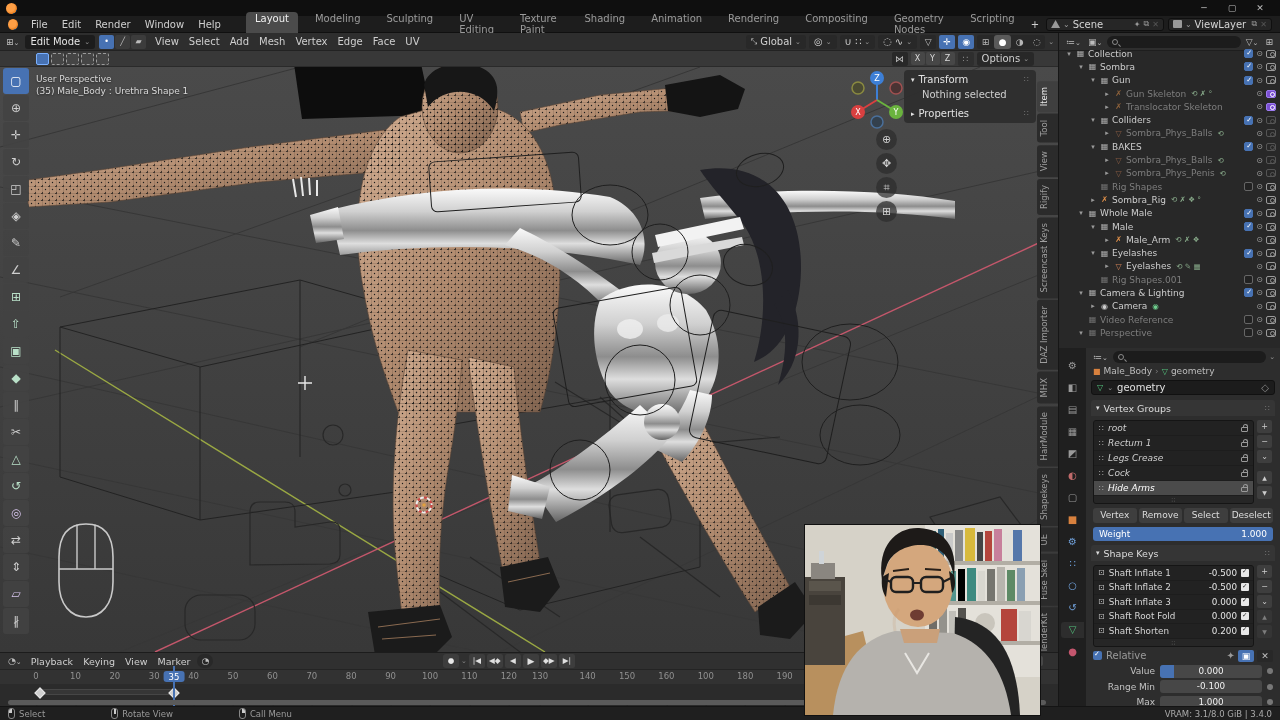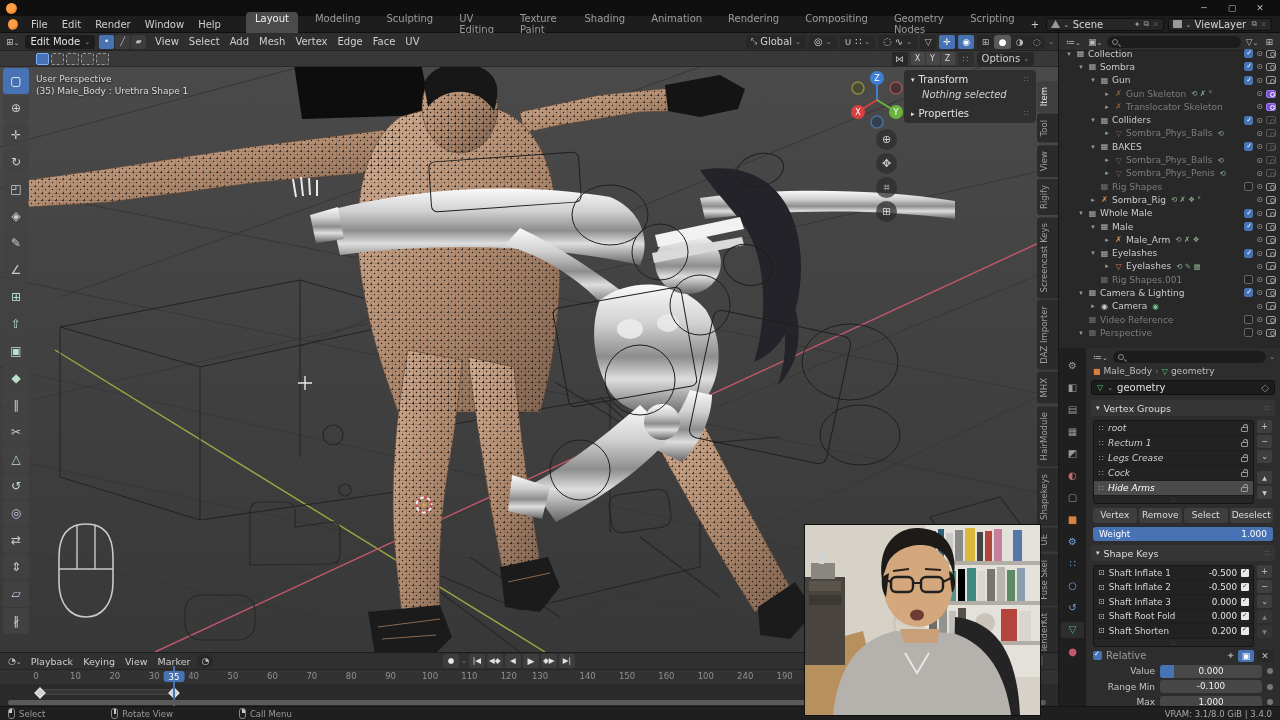--- a/index.html
+++ b/index.html
@@ -62,21 +62,21 @@
   #vp-overlay-text { position:absolute; left:36px; top:6px; color:#d9d9d9; font-size:9px; line-height:12px; text-shadow:0 1px 2px #0008; }
   
   #vp-toolbar { position:absolute; left:3px; top:1px; width:27px; display:flex; flex-direction:column; gap:1px; }
   .tool { width:26px; height:26px; background:#424242e6; border-radius:3px; color:#cfcfcf; text-align:center; line-height:26px; font-size:12px; }
   .tool.act { background:#4772b3; color:#fff; }
   .tool.grn { color:#b9e0c8; }
   .tool.pur { color:#d6c4ec; }
   
   #npanel { position:absolute; right:22px; top:3px; width:132px; background:#2e2e2ef0; border-radius:4px; padding:2px 0; }
   .np-hdr { display:flex; align-items:center; gap:4px; padding:2px 7px; color:#e2e2e2; }
-  .np-body { padding:2px 9px 6px 18px; color:#cfcfcf;font-style:italic; }
+  .np-body { padding:2px 9px 6px 18px; color:#cfcfcf; }
   .np-grip { margin-left:auto; color:#777; font-size:8px; }
   
   #vp-tabs { position:absolute; right:0; top:14px; width:21px; display:flex; flex-direction:column; gap:2px; }
   .vtab { writing-mode:vertical-rl; transform:rotate(180deg); background:#2b2b2b; color:#9f9f9f; font-size:8.5px; padding:6px 2px; border-radius:0 3px 3px 0; text-align:center; }
   .vtab.act { background:#3f3f3f; color:#e8e8e8; }
   
   #gizmo { position:absolute; left:846px; top:2px; }
   #navbtns { position:absolute; left:876px; top:62px; display:flex; flex-direction:column; gap:3px; }
   .navbtn { width:21px; height:21px; border-radius:50%; background:#2c2c2cb8; color:#cfcfcf; text-align:center; line-height:21px; font-size:11px; }
   
@@ -572,21 +572,21 @@
             <span class="tl-tick" style="left: 351.2px;">80</span>
             <span class="tl-tick" style="left: 390.6px; text-align: center;">90</span>
             <span class="tl-tick" style="left: 430px;">100</span>
             <span class="tl-tick" style="left: 469.4px;">110</span>
             <span class="tl-tick" style="left: 508.8px;">120</span>
             <span class="tl-tick" style="left: 540px;">130</span>
             <span class="tl-tick" style="left: 587.6px;">140</span>
             <span class="tl-tick" style="left: 627px;">150</span>
             <span class="tl-tick" style="left: 666.4px;">160</span>
             <span class="tl-tick" style="left: 705.8px;">100</span>
-            <span class="tl-tick" style="left: 745.2px;">240</span>
+            <span class="tl-tick" style="left: 745.2px;">180</span>
             <span class="tl-tick" style="left: 784.6px;">190</span>
           </div>
         <div id="tl-channel">
           <div id="kf-band" style="left: 39.94px; width: 133.96px;"></div>
           <div id="kf-holder" style="position:absolute;inset:0">
               <span class="kf" style="left: 39.94px;"></span>
               <span class="kf" style="left: 173.9px;"></span>
             </div>
         </div>
         <div id="playhead-line" style="left: 173.9px;"></div>

